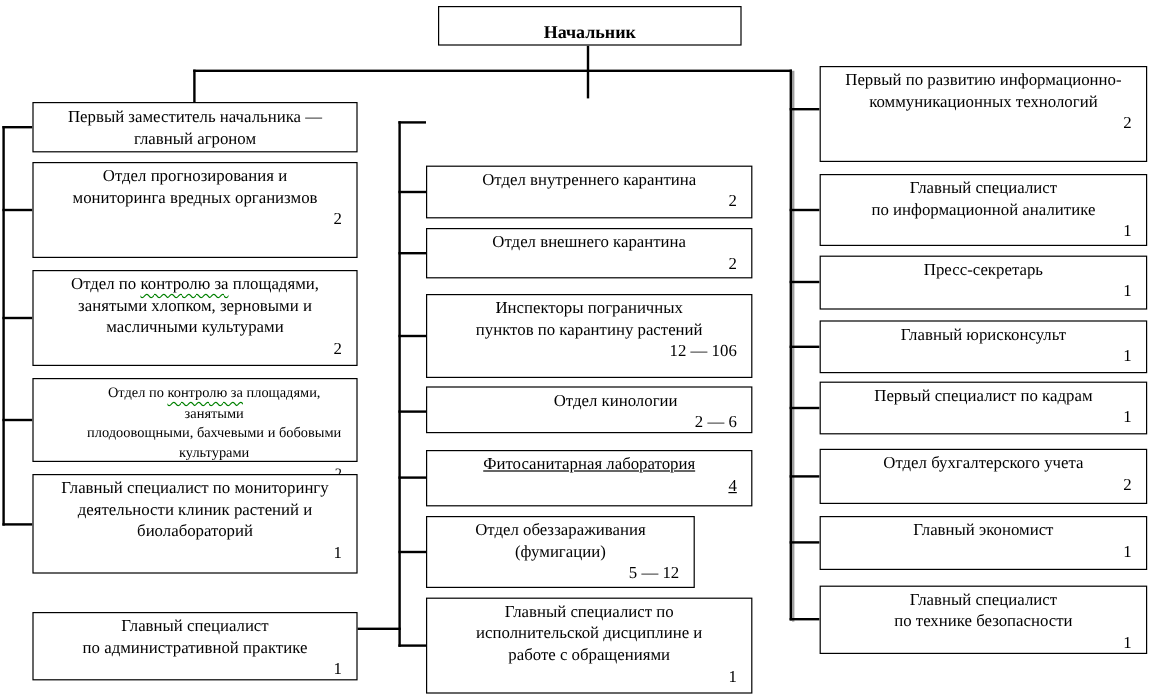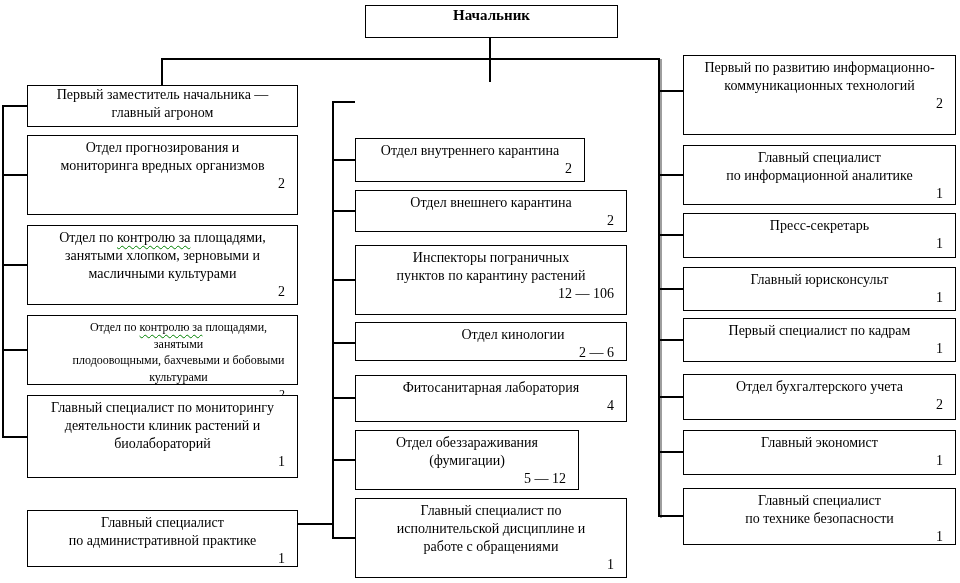--- a/index.html
+++ b/index.html
@@ -15,21 +15,21 @@
     position:absolute;
     box-sizing:border-box;
     background:#ffffff;
     border:1.5px solid #000000;
     text-align:center;
     font-size:14px;
     line-height:18px;
   }
   .box .bt{white-space:pre-line;padding:3px 4px 0 4px;}
   .box .bn{text-align:right;padding-right:12px;line-height:18px;}
-  .head{display:flex;align-items:flex-start;justify-content:center;}
+  .head{display:flex;align-items:flex-end;justify-content:center;}
   .head .bt{padding:0 4px;}
   .title{font-weight:bold;font-size:15px;}
   .small{font-size:12px;line-height:16.5px;padding-left:32px;}
   .line{position:absolute;background:#000000;}
   .shadowed{box-shadow:2px 1px 0 #9e9e9e;}
   .squiggle{
     text-decoration-line:underline;
     text-decoration-style:wavy;
     text-decoration-color:#008000;
     text-decoration-thickness:1px;
@@ -109,42 +109,42 @@
     <div class="bn">1</div>
   </div>
 
   <div class="box" style="left:27px;top:510px;width:271px;height:57px;">
     <div class="bt">Главный специалист
 по административной практике</div>
     <div class="bn">1</div>
   </div>
 
 
-  <div class="box" style="left:355px;top:138px;width:230px;height:44px;">
+  <div class="box" style="left:355px;top:138px;width:272px;height:44px;">
     <div class="bt">Отдел внутреннего карантина</div>
     <div class="bn">2</div>
   </div>
 
   <div class="box" style="left:355px;top:190px;width:272px;height:42px;">
     <div class="bt">Отдел внешнего карантина</div>
     <div class="bn">2</div>
   </div>
 
   <div class="box" style="left:355px;top:245px;width:272px;height:70px;">
     <div class="bt">Инспекторы пограничных
 пунктов по карантину растений</div>
     <div class="bn">12 — 106</div>
   </div>
 
   <div class="box" style="left:355px;top:322px;width:272px;height:39px;padding-left:44px;">
     <div class="bt">Отдел кинологии</div>
     <div class="bn">2 — 6</div>
   </div>
 
-  <div class="box" style="left:355px;top:375px;width:272px;height:47px;">
+  <div class="box" style="left:355px;top:375px;width:272px;height:47px;text-decoration:underline;">
     <div class="bt">Фитосанитарная лаборатория</div>
     <div class="bn">4</div>
   </div>
 
   <div class="box" style="left:355px;top:430px;width:224px;height:60px;">
     <div class="bt">Отдел обеззараживания
 (фумигации)</div>
     <div class="bn">5 — 12</div>
   </div>
 

